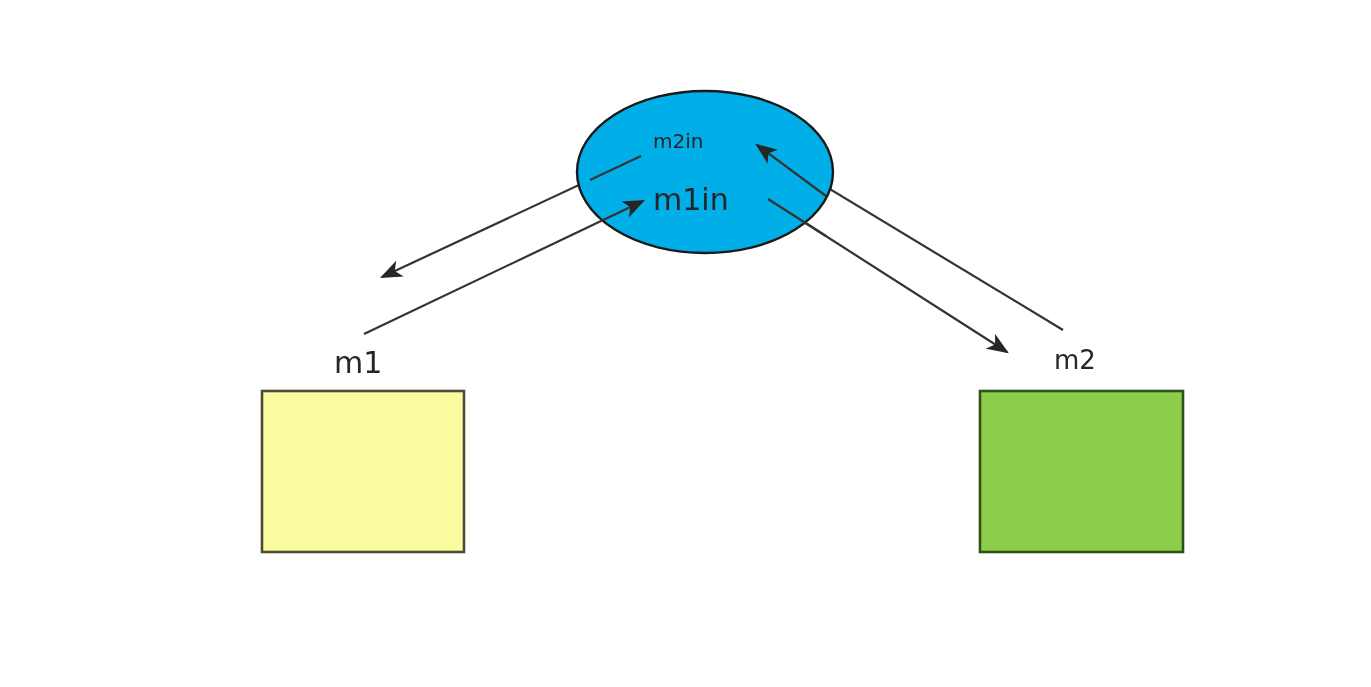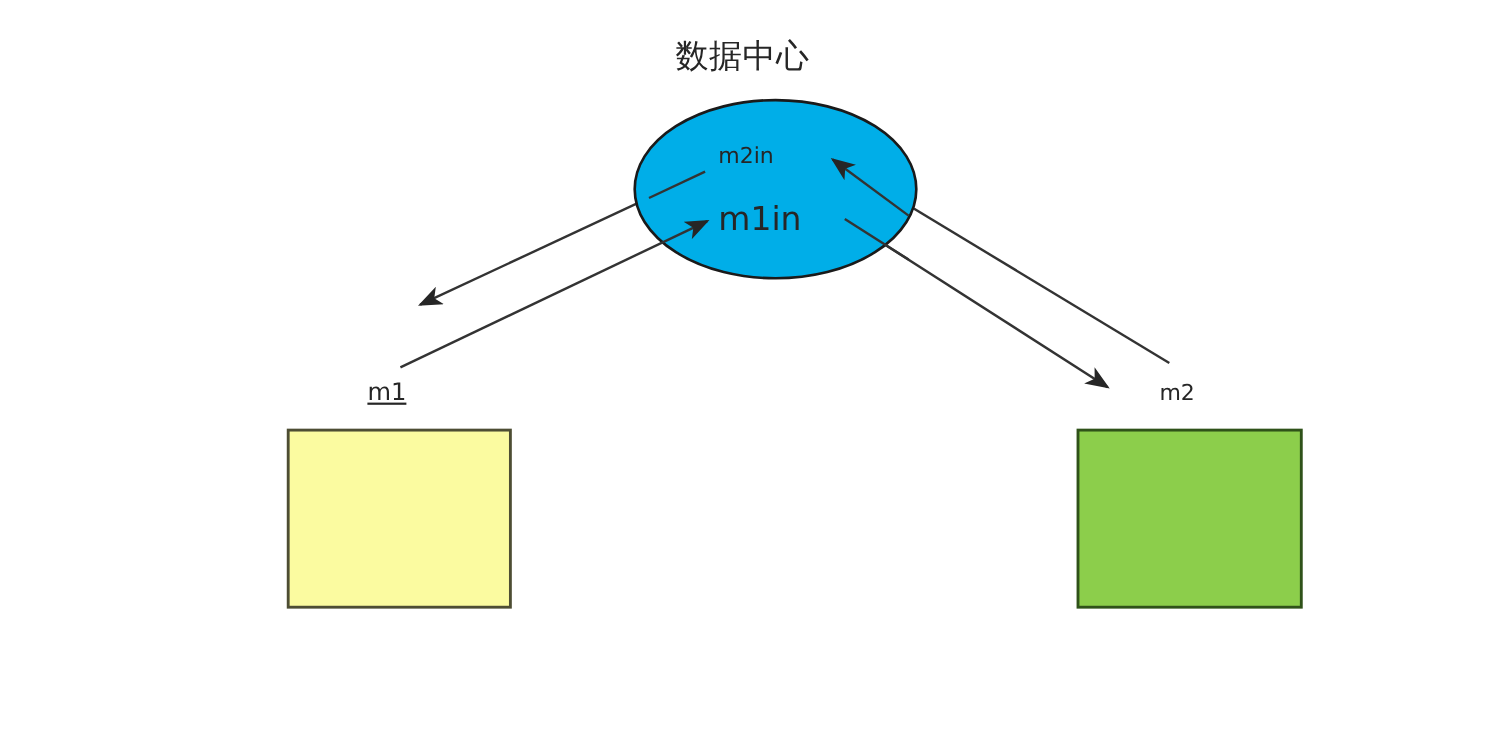--- a/index.html
+++ b/index.html
@@ -32,27 +32,26 @@
     white-space: nowrap;
     user-select: none;
   }
   #title-text {
     font-size: 30px;
     left: 614px;
     top: 31px;
     letter-spacing: 0.5px;
   }
   #label-m1 {
-    font-size: 22px;
+    font-size: 30px;
     left: 334px;
     top: 345px;
-    text-decoration: underline;
   }
   #label-m2 {
-    font-size: 20px;
+    font-size: 26px;
     left: 1054px;
     top: 345px;
   }
   #label-m2in {
     font-size: 20px;
     left: 653px;
     top: 129px;
   }
   #label-m1in {
     font-size: 30px;
@@ -88,21 +87,20 @@
       <line x1="641" y1="156" x2="590" y2="180" stroke="#333333" stroke-width="2.2"></line>
       <line x1="826" y1="196" x2="757" y2="145" stroke="#333333" stroke-width="2.2" marker-end="url(#arrowhead)"></line>
       <line x1="768" y1="199" x2="826" y2="236" stroke="#333333" stroke-width="2.2"></line>
     </g>
 
     <rect x="262" y="391" width="202" height="161" fill="#FBFBA0" stroke="#4d4d33" stroke-width="2.6"></rect>
 
     <rect x="980" y="391" width="203" height="161" fill="#8CCE4B" stroke="#2f5219" stroke-width="2.6"></rect>
   </svg>
 
-  <div class="node-label" id="title-text">数据中心</div>
 
   <div class="node-label" id="label-m2in">m2in</div>
 
   <div class="node-label" id="label-m1in">m1in</div>
 
   <div class="node-label" id="label-m1">m1</div>
 
   <div class="node-label" id="label-m2">m2</div>
 
 </div>

